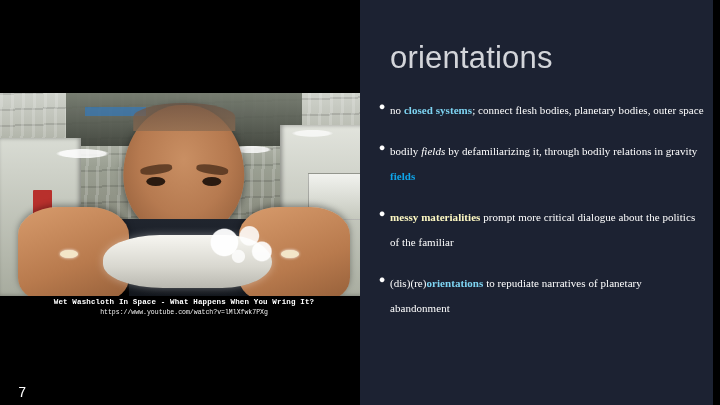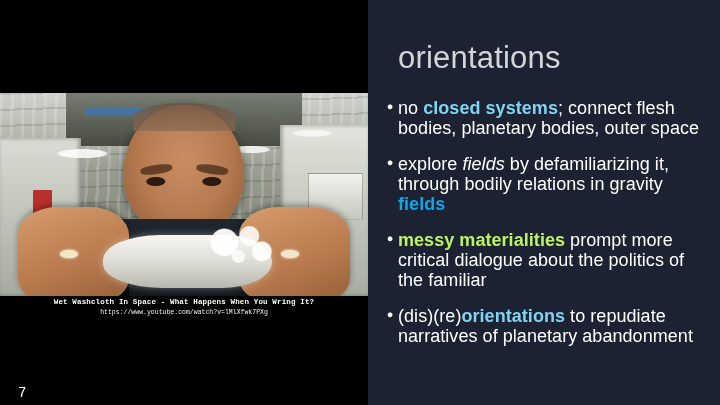--- a/index.html
+++ b/index.html
@@ -112,41 +112,42 @@
   #caption .cap-title{ font-size:7.5px; font-weight:bold; letter-spacing:.15px; line-height:11px; }
   #caption .cap-url{ font-size:6.5px; font-weight:normal; line-height:10px; color:#f2f2f2; }
 
   #page-number{
     position:absolute; left:18px; bottom:12px;
     color:#ffffff; font-size:14px; line-height:16px;
   }
 
   
   #right-panel{
-    position:absolute; left:368px; top:0; width:353px; height:405px;
+    position:absolute; left:360px; top:0; width:353px; height:405px;
     background:#1c2232;
     padding-left:38px;
   }
   #slide-title{
     position:absolute; left:30px; top:40px;
     font-size:31px; color:#d3d5da; font-weight:normal; letter-spacing:.2px;
   }
 
   #bullet-list{
     position:absolute; left:14px; top:98px; width:330px;
   }
   .bullet{
     display:flex; margin-bottom:16px;
   }
   .bullet-dot{
     flex:0 0 16px; color:#ffffff; font-size:11px; line-height:17px; text-align:center;
   }
   .bullet-text{
-    flex:1 1 auto; color:#ffffff; font-size:18px; line-height:20px;
+    flex:1 1 auto; color:#ffffff; font-size:11px; line-height:25px;
     letter-spacing:.05px;
+    font-family:Liberation Serif, serif;
   }
   .hl{ color:#7ed4f2; font-weight:bold; }
   .it{ font-style:italic; }
 </style>
 </head>
 <body>
 
 <div id="left-panel" style="background: rgb(0, 0, 0);">
 
   <div id="video-frame">
@@ -195,25 +196,25 @@
 
   <div id="slide-title" style="color: rgb(211, 213, 218);">orientations</div>
 
   <div id="bullet-list">
       <div class="bullet">
         <span class="bullet-dot">●</span>
         <div class="bullet-text"><span>no </span><span class="hl" style="color: rgb(126, 212, 242);">closed systems</span><span>; connect flesh bodies, planetary bodies, outer space</span></div>
       </div>
       <div class="bullet">
         <span class="bullet-dot">●</span>
-        <div class="bullet-text"><span>explore </span><span class="it">fields</span><span> by defamiliarizing it, through bodily relations in gravity </span><span class="hl" style="color: #0ea5e9;">fields</span></div>
-      </div>
-      <div class="bullet">
-        <span class="bullet-dot">●</span>
-        <div class="bullet-text"><span class="hl" style="color: #bef264;">messy materialities</span><span> prompt more critical dialogue about the politics of the familiar</span></div>
+        <div class="bullet-text"><span>bodily </span><span class="it">fields</span><span> by defamiliarizing it, through bodily relations in gravity </span><span class="hl" style="color: #0ea5e9;">fields</span></div>
+      </div>
+      <div class="bullet">
+        <span class="bullet-dot">●</span>
+        <div class="bullet-text"><span class="hl" style="color: #fef9c3;">messy materialities</span><span> prompt more critical dialogue about the politics of the familiar</span></div>
       </div>
       <div class="bullet">
         <span class="bullet-dot">●</span>
         <div class="bullet-text"><span>(dis)(re)</span><span class="hl" style="color: rgb(126, 212, 242);">orientations</span><span> to repudiate narratives of planetary abandonment</span></div>
       </div>
     </div>
 
 </div>
 
 </body></html>

